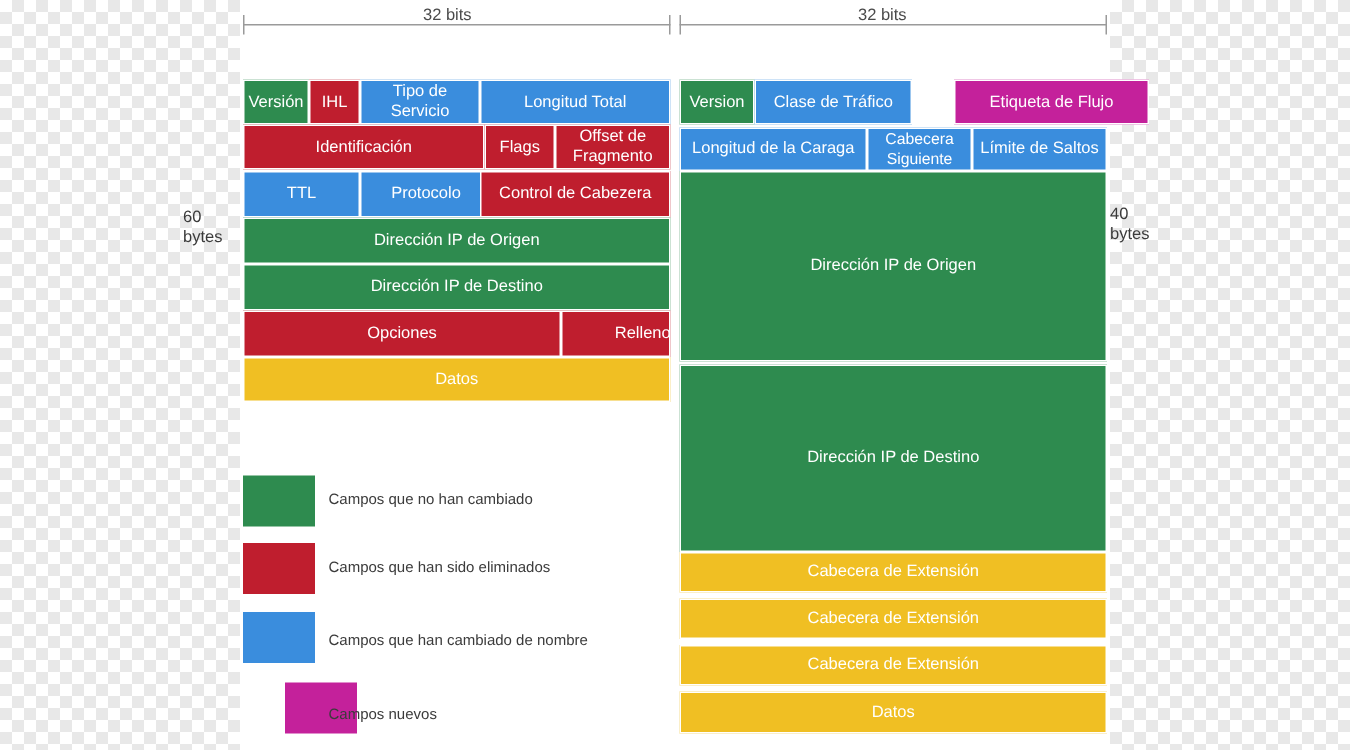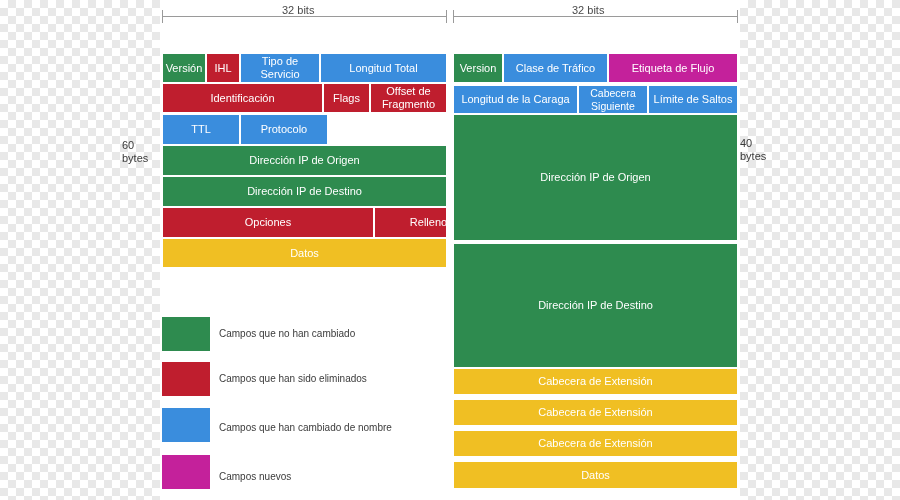--- a/index.html
+++ b/index.html
@@ -32,21 +32,21 @@
     align-items:center;
     justify-content:center;
     text-align:center;
     font-size:11px;
     line-height:1.15;
     border:1px solid #ffffff;
   }
   .green{background:#2e8b4f;}
   .red{background:#bf1e2e;}
   .blue{background:#3a8ddd;}
-  .magenta{background:#c4219b;}
+  .magenta{background:#c4219b;margin-left:28px;}
   .yellow{background:#f0bf23;}
 
   .label{
     position:absolute;
     color:#3b3b3b;
     font-size:11px;
     text-align:left;
     line-height:1.2;
   }
   .bitslabel{
@@ -100,20 +100,21 @@
   <div class="cell red" style="left:206px;top:53px;width:34px;height:30px;">IHL</div>
   <div class="cell blue" style="left:240px;top:53px;width:80px;height:30px;">Tipo de Servicio</div>
   <div class="cell blue" style="left:320px;top:53px;width:127px;height:30px;">Longitud Total</div>
 
   <div class="cell red" style="left:162px;top:83px;width:161px;height:30px;">Identificación</div>
   <div class="cell red" style="left:323px;top:83px;width:47px;height:30px;">Flags</div>
   <div class="cell red" style="left:370px;top:83px;width:77px;height:30px;">Offset de Fragmento</div>
 
   <div class="cell blue" style="left:162px;top:114px;width:78px;height:31px;">TTL</div>
   <div class="cell blue" style="left:240px;top:114px;width:88px;height:31px;">Protocolo</div>
+  <div class="cell red" style="left:320px;top:114px;width:127px;height:31px;">Control de Cabezera</div>
 
   <div class="cell green" style="left:162px;top:145px;width:285px;height:31px;">Dirección IP de Origen</div>
 
   <div class="cell green" style="left:162px;top:176px;width:285px;height:31px;">Dirección IP de Destino</div>
 
   <div class="cell red" style="left:162px;top:207px;width:212px;height:31px;">Opciones</div>
   <div class="cell red" style="left:374px;top:207px;width:73px;height:31px;padding-left:36px;">Relleno</div>
 
   <div class="cell yellow" style="left:162px;top:238px;width:285px;height:30px;">Datos</div>
 

